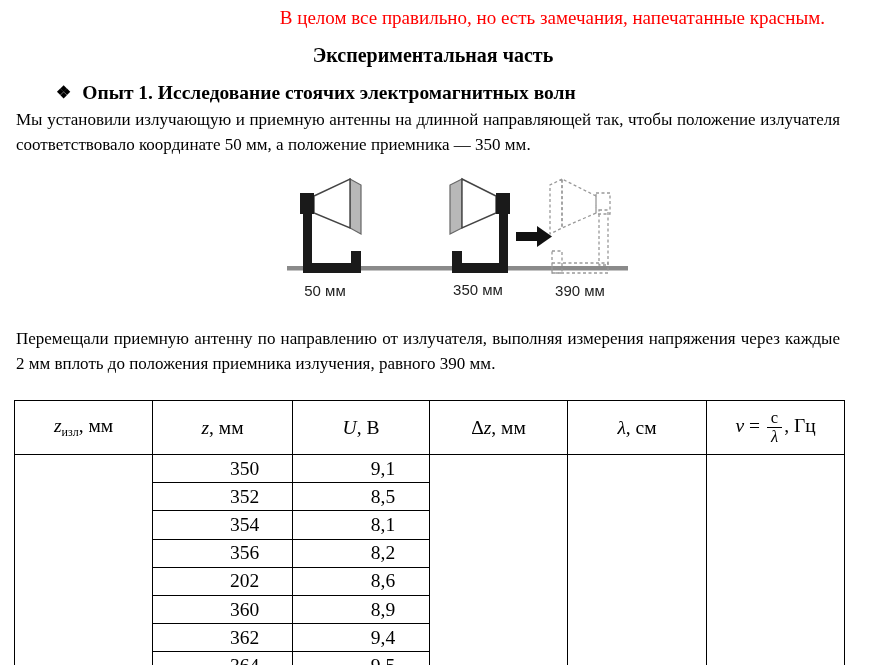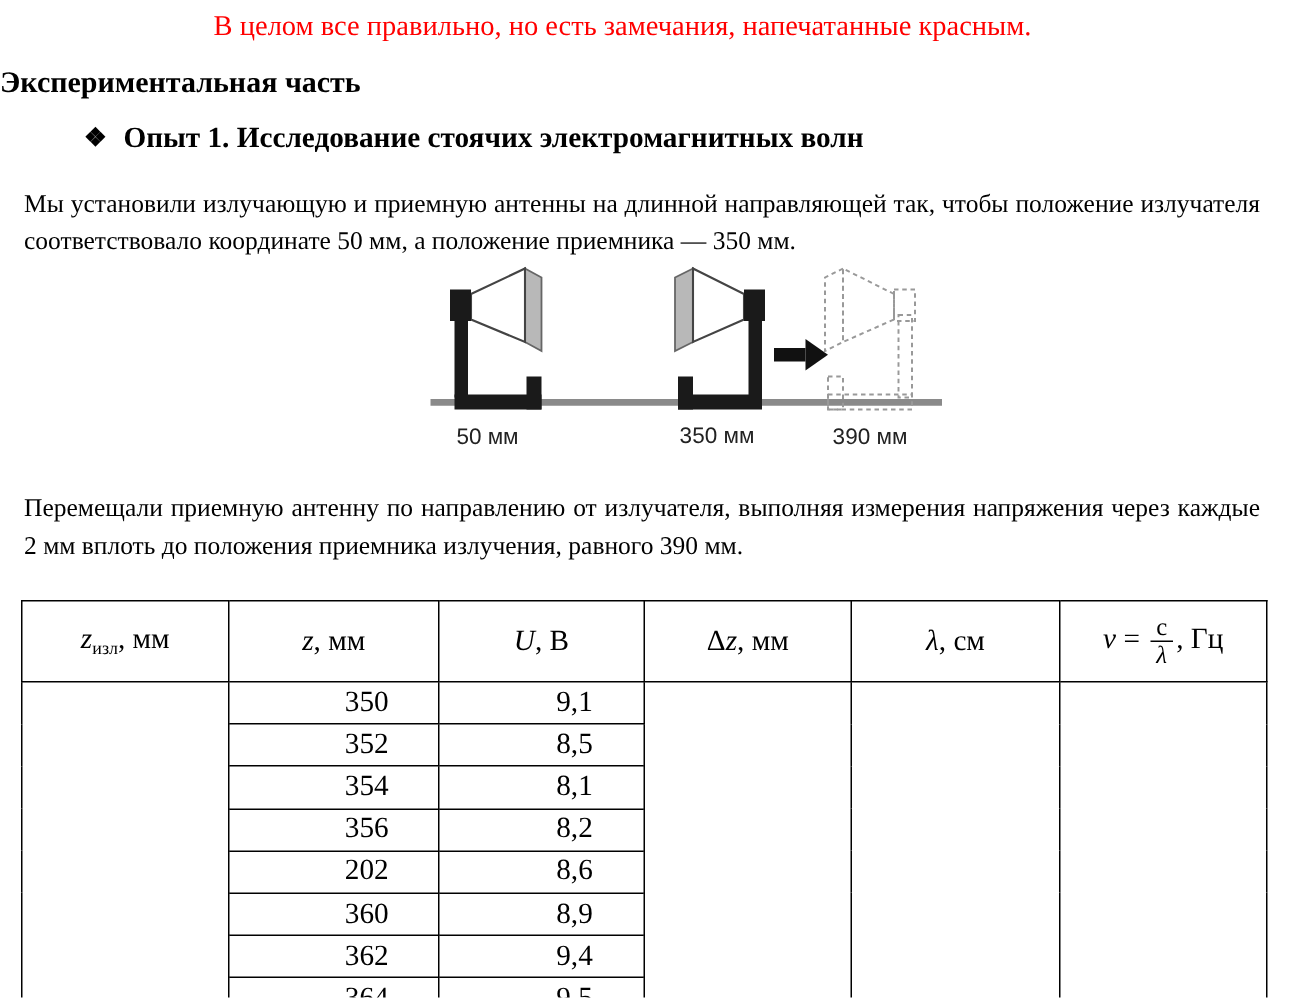--- a/index.html
+++ b/index.html
@@ -6,39 +6,39 @@
   body {
     width: 870px; height: 665px; overflow: hidden;
     background: #ffffff; color: #000;
     font-family: "Liberation Serif", serif;
     position: relative;
   }
   .abs { position: absolute; }
 
   .note {
     top: 7px; left: 5px; width: 820px;
-    text-align: center; font-size: 19px; color: #ff0000;
+    text-align: right; font-size: 19px; color: #ff0000;
   }
   .section-title {
     top: 44px; left: 0; width: 866px;
-    text-align: left; font-size: 20px; font-weight: bold; margin: 0;
+    text-align: center; font-size: 20px; font-weight: bold; margin: 0;
   }
   .experiment {
     top: 82px; left: 56px;
     font-size: 19.5px; font-weight: bold;
     display: flex; align-items: baseline; gap: 11px;
   }
   .diamond { font-size: 17px; transform: translateY(-1px); }
 
   .para {
     left: 16px; width: 824px; margin: 0;
     font-size: 17px; line-height: 24.5px;
     text-align: justify;
   }
-  .para1 { top: 124px; }
+  .para1 { top: 108px; }
   .para2 { top: 327px; }
 
   .diagram { top: 170px; left: 280px; width: 352px; height: 133px; }
 
   table.data {
     position: absolute; top: 400px; left: 14px;
     width: 830px; border-collapse: collapse; table-layout: fixed;
     font-size: 19.5px;
   }
   table.data th, table.data td {

